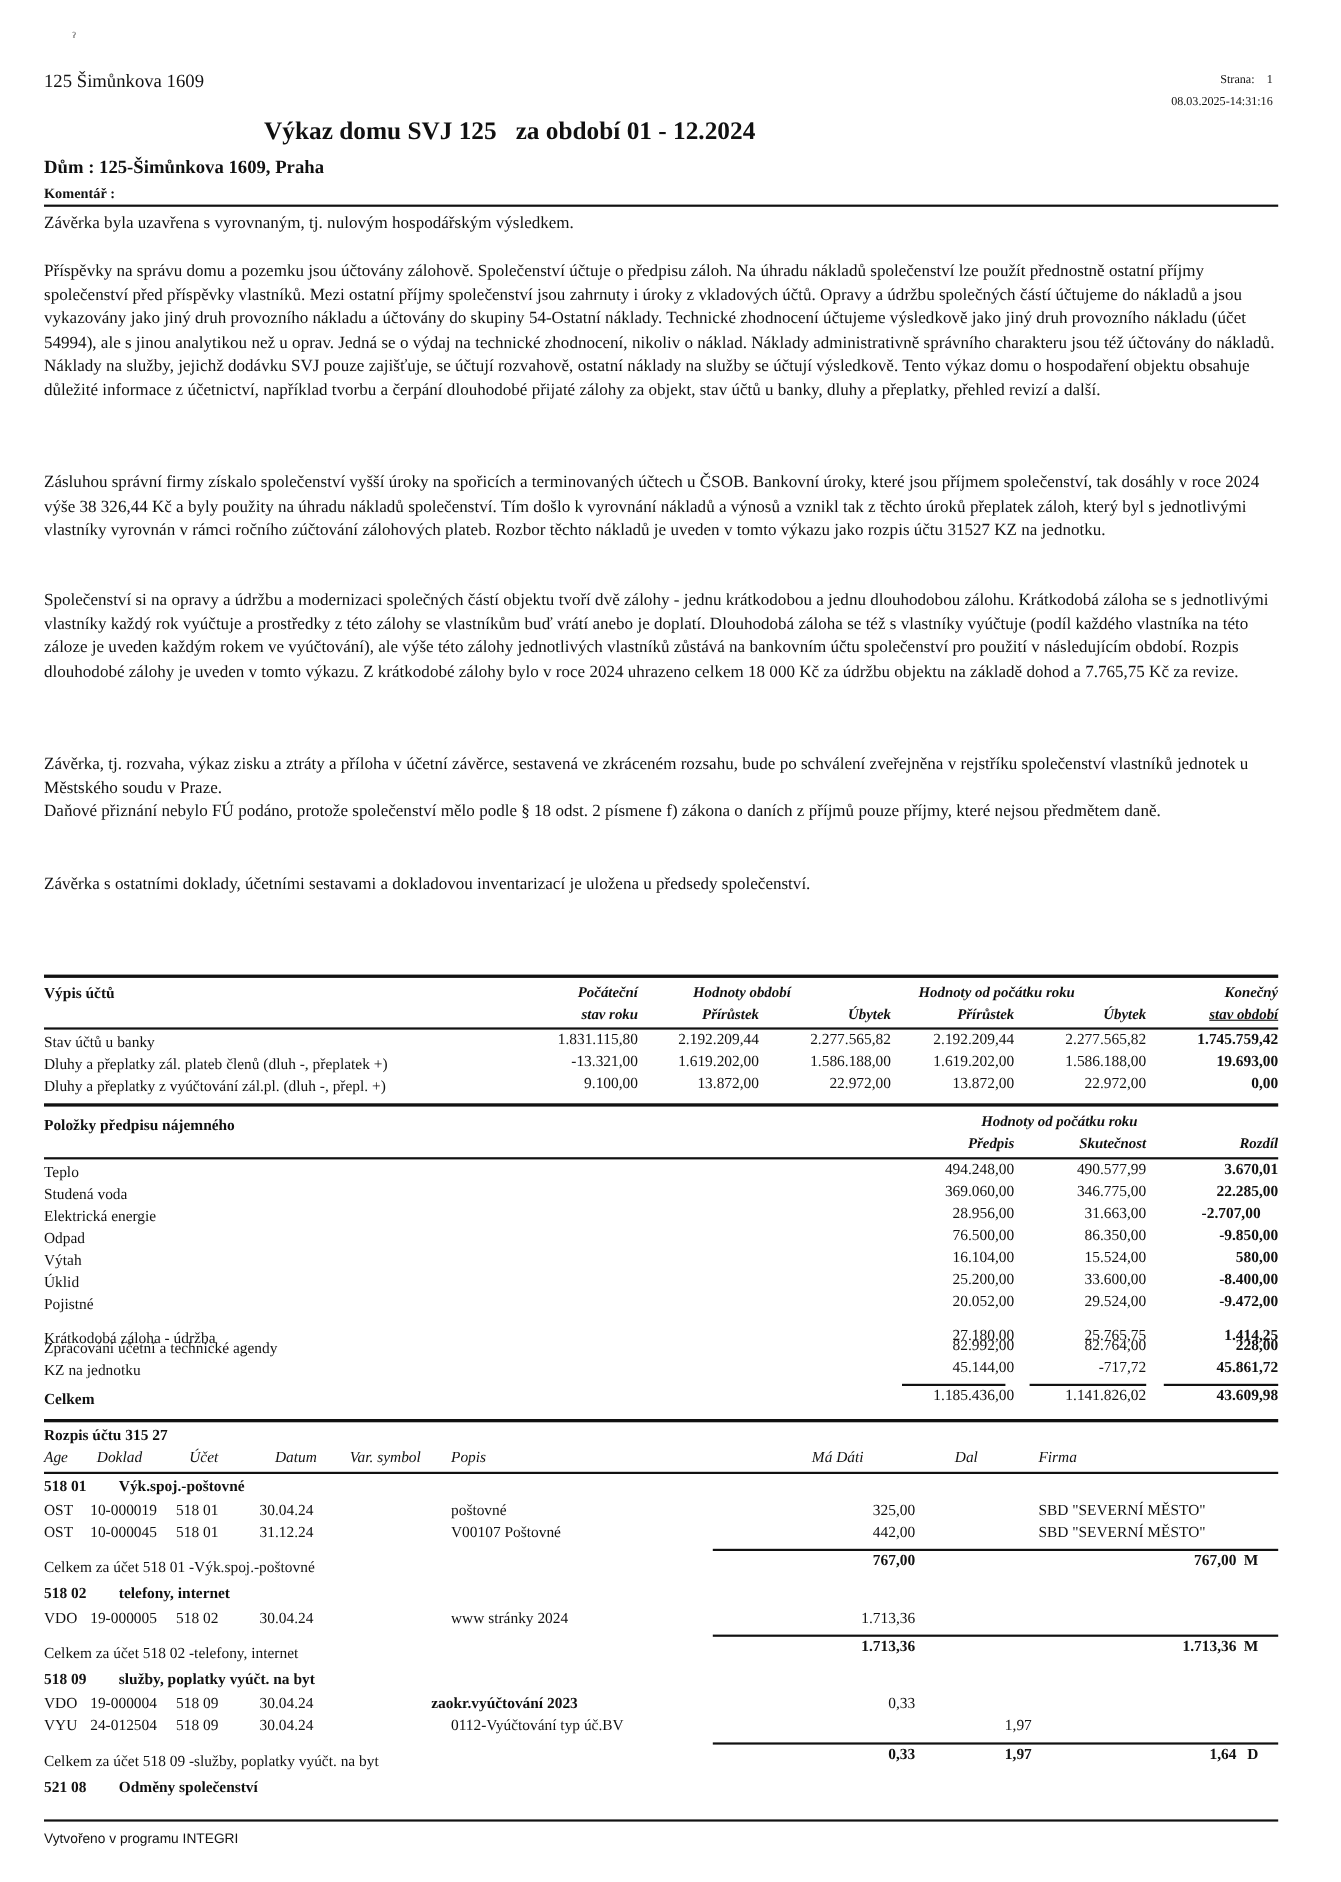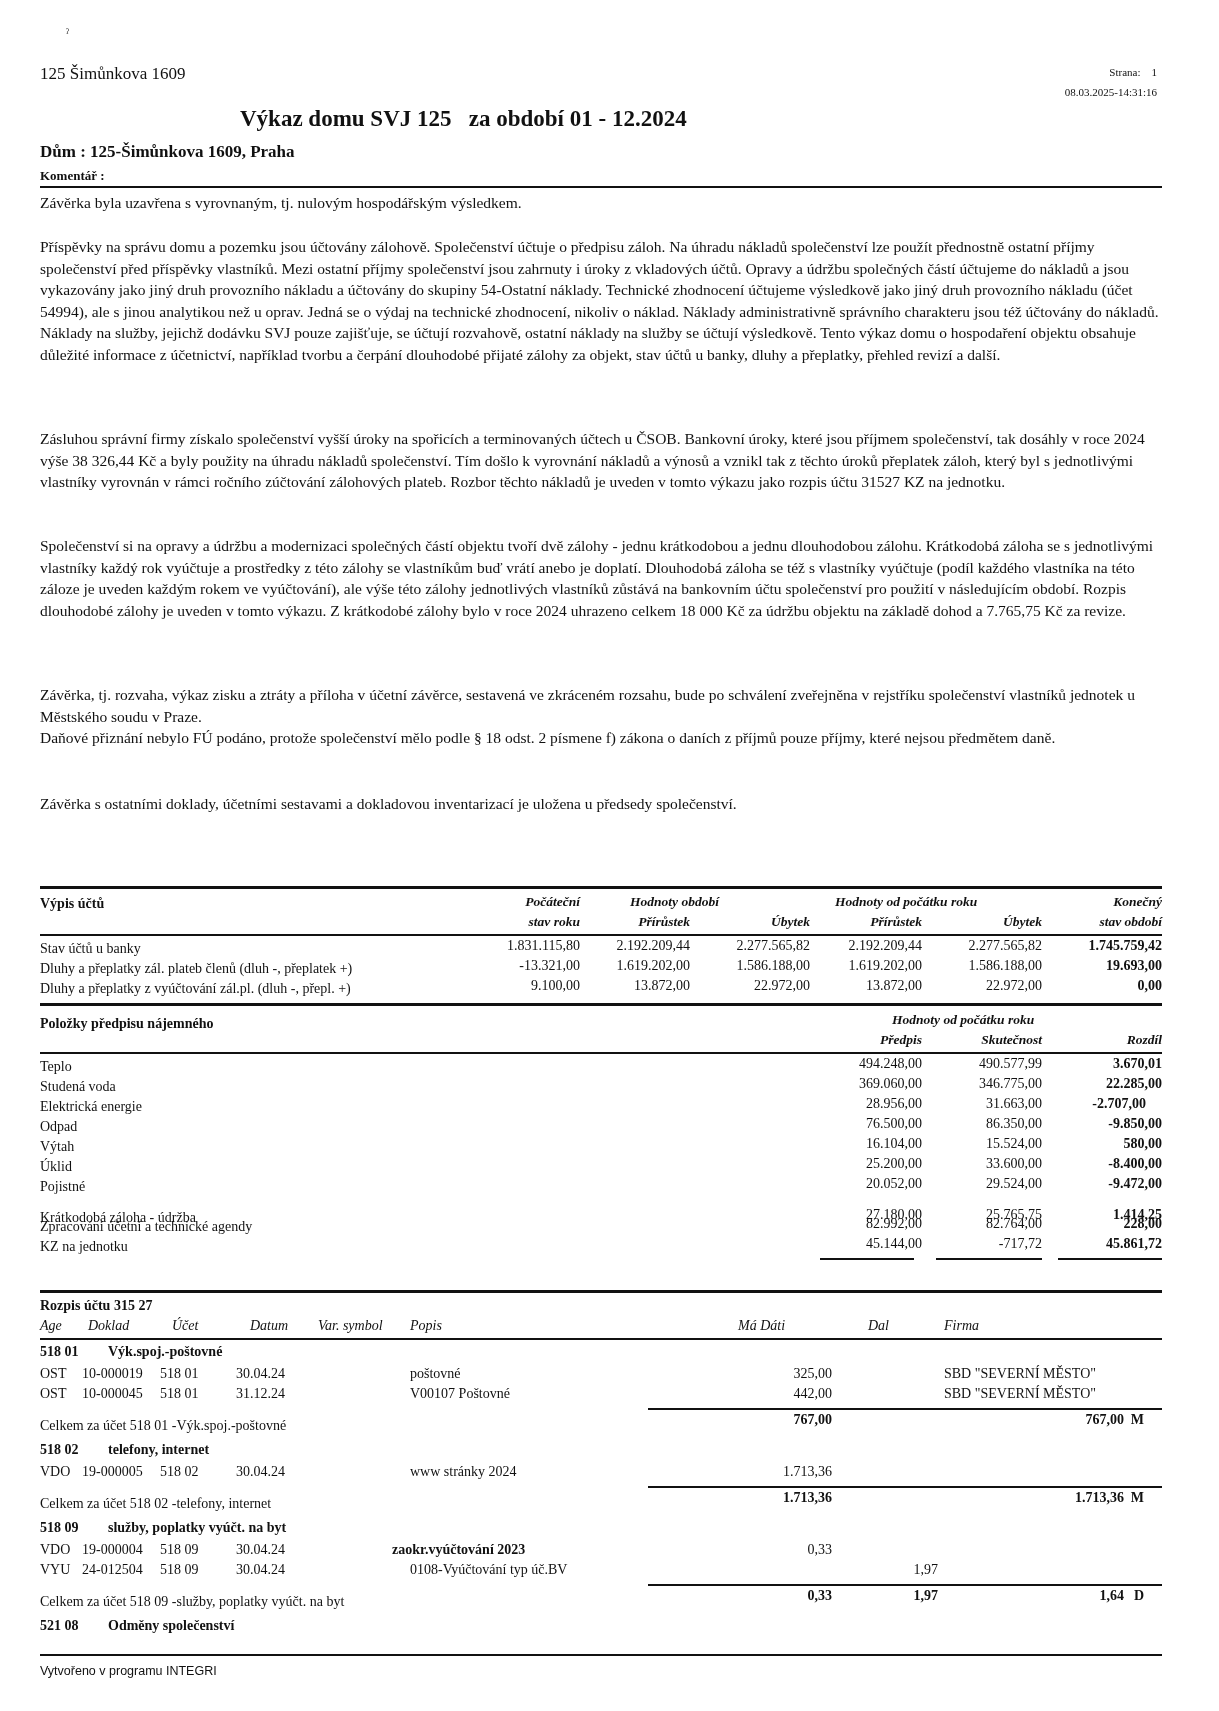--- a/index.html
+++ b/index.html
@@ -54,21 +54,21 @@
   <div class="cell sec-title" style="left:0;top:6px;">Výpis účtů</div>
   <div class="cell hdrtxt r" style="right:582px;top:4px;">Počáteční</div>
   <div class="cell hdrtxt r" style="right:582px;top:24px;">stav roku</div>
   <div class="cell hdrtxt" style="left:590px;top:4px;">Hodnoty období</div>
   <div class="cell hdrtxt r" style="right:472px;top:24px;">Přírůstek</div>
   <div class="cell hdrtxt r" style="right:352px;top:24px;">Úbytek</div>
   <div class="cell hdrtxt" style="left:795px;top:4px;">Hodnoty od počátku roku</div>
   <div class="cell hdrtxt r" style="right:240px;top:24px;">Přírůstek</div>
   <div class="cell hdrtxt r" style="right:120px;top:24px;">Úbytek</div>
   <div class="cell hdrtxt r" style="right:0;top:4px;">Konečný</div>
-  <div class="cell hdrtxt r" style="right:0;top:24px;">stav období</div>
+  <div class="cell hdrtxt r" style="right:0;top:24px;text-decoration:underline;">stav období</div>
   <div class="seg" style="left:0;right:0;top:44px;"></div>
 
   <div class="row" style="top:48px;">
     <div class="cell" style="left:0;top:3px;">Stav účtů u banky</div>
     <div class="cell r" style="right:582px;">1.831.115,80</div>
     <div class="cell r" style="right:472px;">2.192.209,44</div>
     <div class="cell r" style="right:352px;">2.277.565,82</div>
     <div class="cell r" style="right:240px;">2.192.209,44</div>
     <div class="cell r" style="right:120px;">2.277.565,82</div>
     <div class="cell r b" style="right:0;">1.745.759,42</div>
@@ -161,20 +161,26 @@
         <div class="cell" style="left:0;top:3px;">KZ na jednotku</div>
         <div class="cell r" style="right:240px;">45.144,00</div>
         <div class="cell r" style="right:120px;">-717,72</div>
         <div class="cell r b" style="right:0;">45.861,72</div>
       </div>
     </div>
 
   <div class="seg" style="left:780px;width:94px;top:250px;"></div>
   <div class="seg" style="left:896px;width:106px;top:250px;"></div>
   <div class="seg" style="left:1018px;width:104px;top:250px;"></div>
+  <div class="row" style="top:254px;">
+    <div class="cell b" style="left:0;top:3px;">Celkem</div>
+    <div class="cell r" style="right:240px;">1.185.436,00</div>
+    <div class="cell r" style="right:120px;">1.141.826,02</div>
+    <div class="cell r b" style="right:0;">43.609,98</div>
+  </div>
 </div>
 
 <div class="rule" style="top:1290px;height:3px;"></div>
 <div class="tbl" style="top:1296px;height:360px;">
   <div class="cell sec-title" style="left:0;top:2px;">Rozpis účtu 315 27</div>
   <div class="cell i" style="left:0;top:22px;">Age</div>
   <div class="cell i" style="left:48px;top:22px;">Doklad</div>
   <div class="cell i" style="left:132px;top:22px;">Účet</div>
   <div class="cell i" style="left:210px;top:22px;">Datum</div>
   <div class="cell i" style="left:278px;top:22px;">Var. symbol</div>
@@ -251,21 +257,21 @@
         <div class="cell" style="left:352px;font-weight:bold;">zaokr.vyúčtování 2023</div>
         <div class="cell r" style="right:330px;">0,33</div>
         <div class="cell r" style="right:224px;"></div>
         <div class="cell" style="left:904px;"></div>
       </div>
       <div class="row" style="top: 266px;">
         <div class="cell" style="left:0;">VYU</div>
         <div class="cell" style="left:42px;">24-012504</div>
         <div class="cell" style="left:120px;">518 09</div>
         <div class="cell" style="left:196px;">30.04.24</div>
-        <div class="cell" style="left:370px;">0108-Vyúčtování  typ úč.BV</div>
+        <div class="cell" style="left:370px;">0112-Vyúčtování  typ úč.BV</div>
         <div class="cell r" style="right:330px;"></div>
         <div class="cell r" style="right:224px;">1,97</div>
         <div class="cell" style="left:904px;"></div>
       </div>
       <div class="seg" style="left: 608px; right: 0px; top: 288px;"></div>
       <div class="row" style="top: 292px;">
         <div class="cell" style="left:0;top:6px;">Celkem za účet 518 09 -služby, poplatky vyúčt. na byt</div>
         <div class="cell r b" style="right:330px;">0,33</div>
         <div class="cell r b" style="right:224px;">1,97</div>
         <div class="cell r b" style="right:38px;">1,64</div>

